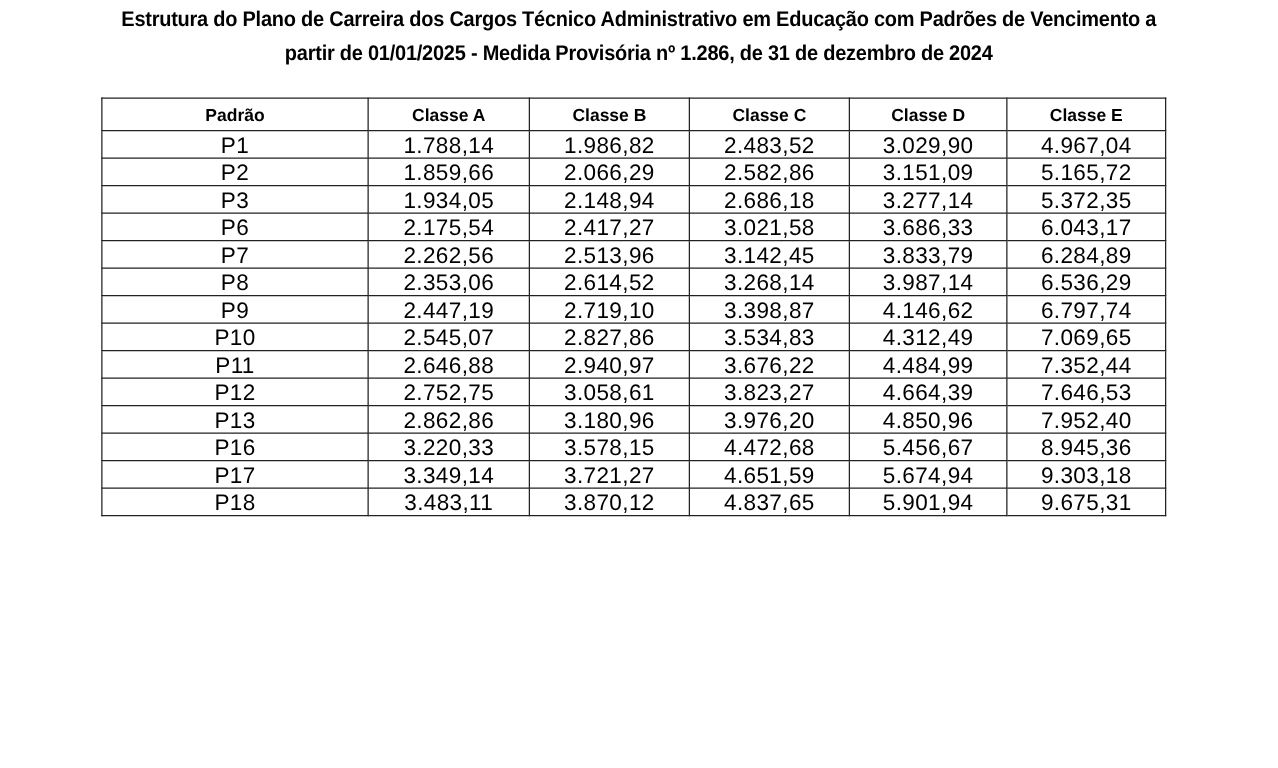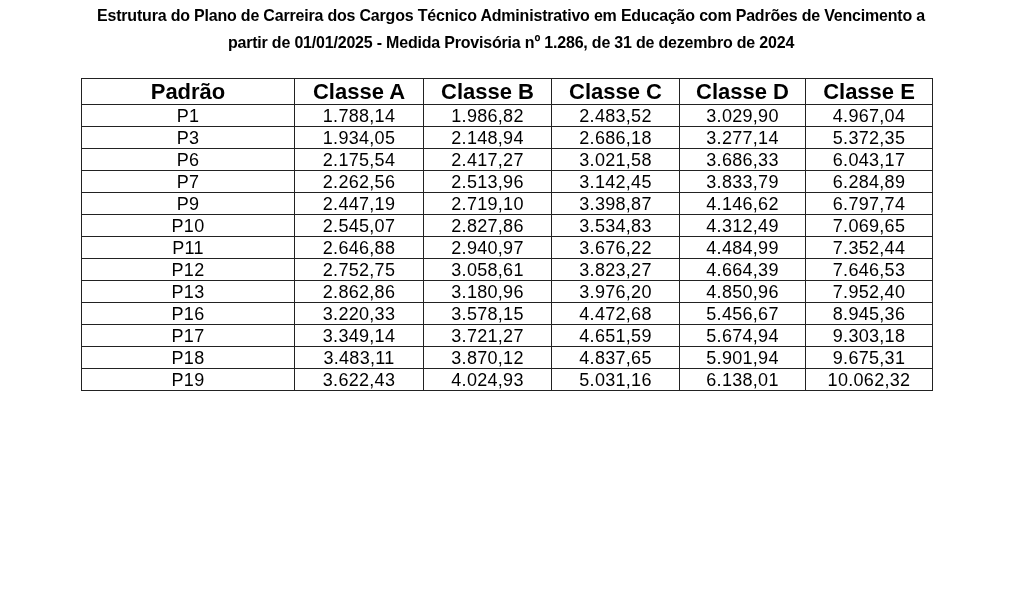--- a/index.html
+++ b/index.html
@@ -44,21 +44,21 @@
       padding: 0;
       height: 21px;
       line-height: 20px;
       font-size: 18px;
       overflow: hidden;
       white-space: nowrap;
     }
     table.salary th {
       font-weight: bold;
       height: 25px;
-      font-size: 22px;
+      font-size: 14px;
     }
     table.salary td {
       font-weight: normal;
       letter-spacing: 0.3px;
     }
     col.c0 { width: 213px; }
     col.c1 { width: 129px; }
     col.c2 { width: 128px; }
     col.c3 { width: 128px; }
     col.c4 { width: 126px; }
@@ -94,20 +94,28 @@
   <tbody id="table-body">
       <tr>
         <td>P1</td>
         <td>1.788,14</td>
         <td>1.986,82</td>
         <td>2.483,52</td>
         <td>3.029,90</td>
         <td>4.967,04</td>
       </tr>
       <tr>
+        <td>P2</td>
+        <td>1.859,66</td>
+        <td>2.066,29</td>
+        <td>2.582,86</td>
+        <td>3.151,09</td>
+        <td>5.165,72</td>
+      </tr>
+      <tr>
         <td>P3</td>
         <td>1.934,05</td>
         <td>2.148,94</td>
         <td>2.686,18</td>
         <td>3.277,14</td>
         <td>5.372,35</td>
       </tr>
       <tr>
         <td>P6</td>
         <td>2.175,54</td>
@@ -118,20 +126,28 @@
       </tr>
       <tr>
         <td>P7</td>
         <td>2.262,56</td>
         <td>2.513,96</td>
         <td>3.142,45</td>
         <td>3.833,79</td>
         <td>6.284,89</td>
       </tr>
       <tr>
+        <td>P8</td>
+        <td>2.353,06</td>
+        <td>2.614,52</td>
+        <td>3.268,14</td>
+        <td>3.987,14</td>
+        <td>6.536,29</td>
+      </tr>
+      <tr>
         <td>P9</td>
         <td>2.447,19</td>
         <td>2.719,10</td>
         <td>3.398,87</td>
         <td>4.146,62</td>
         <td>6.797,74</td>
       </tr>
       <tr>
         <td>P10</td>
         <td>2.545,07</td>
@@ -181,22 +197,14 @@
         <td>9.303,18</td>
       </tr>
       <tr>
         <td>P18</td>
         <td>3.483,11</td>
         <td>3.870,12</td>
         <td>4.837,65</td>
         <td>5.901,94</td>
         <td>9.675,31</td>
       </tr>
-      <tr>
-        <td>P19</td>
-        <td>3.622,43</td>
-        <td>4.024,93</td>
-        <td>5.031,16</td>
-        <td>6.138,01</td>
-        <td>10.062,32</td>
-      </tr>
     </tbody>
 </table>
 
 </body></html>

